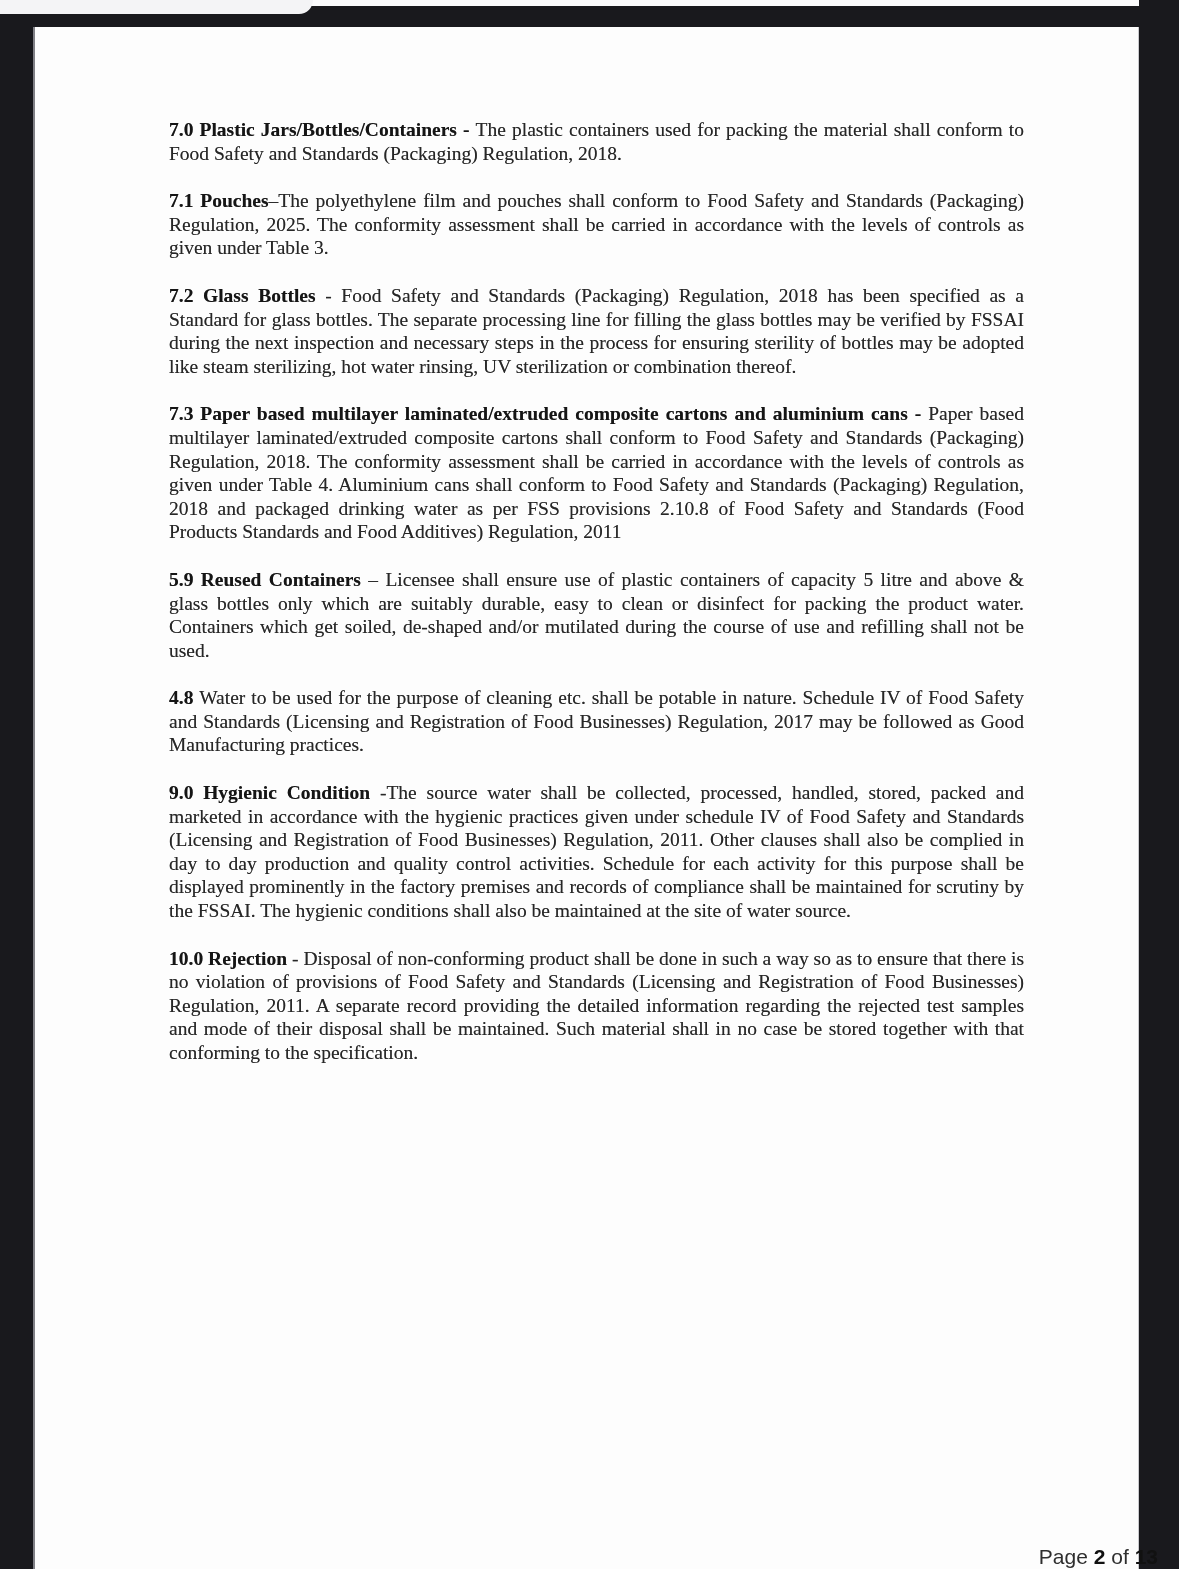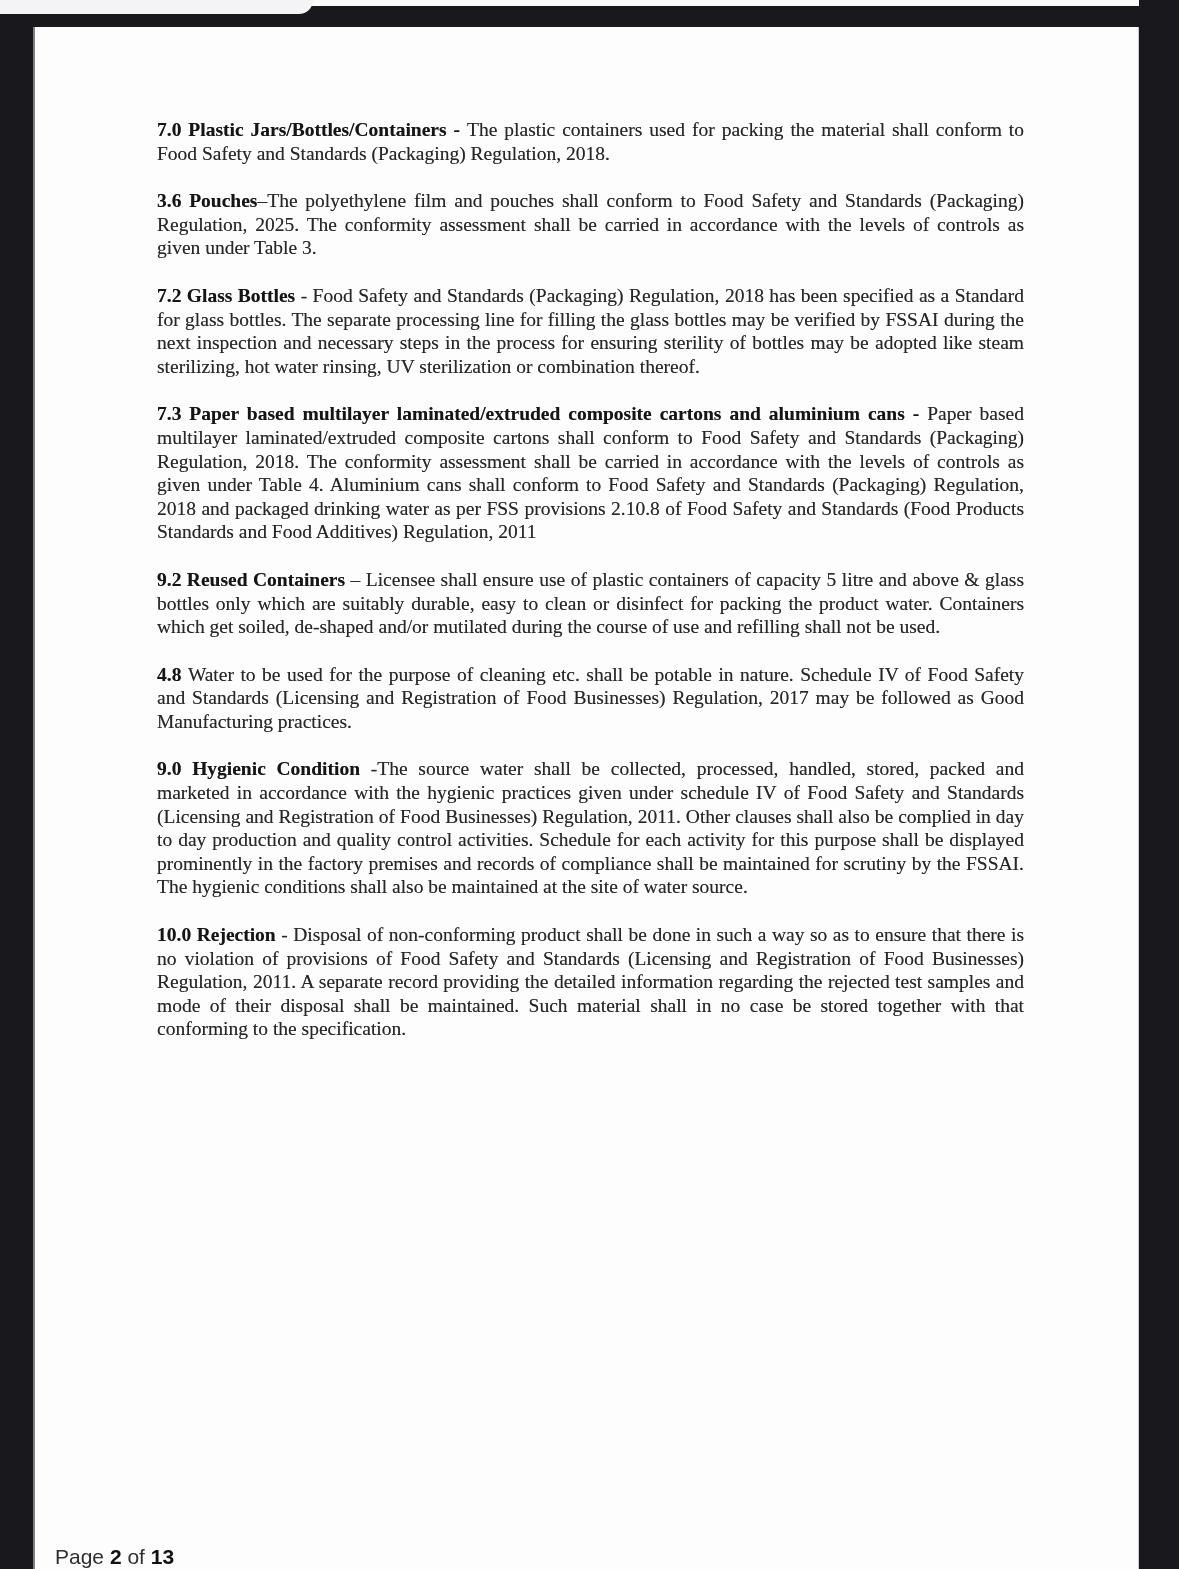--- a/index.html
+++ b/index.html
@@ -36,46 +36,46 @@
   }
   .content {
     padding: 91px 114px 0 118px;
     font-family: "Liberation Serif", "DejaVu Serif", serif;
     font-size: 19.5px;
     line-height: 23.6px;
     color: #272727;
     text-align: justify;
     text-shadow: 0 0 0.5px rgba(45,45,45,0.55);
   }
-  .content p { margin: 0 0 24px 4px; }
+  .content p { margin: 0 0 24px 16px; }
   .content b { font-weight: bold; color: #151515; }
   .footer {
     position: absolute;
     top: 1518px; left: 20px;
     width: 100%;
-    text-align: left;
+    text-align: right;
     font-family: "Liberation Sans", "DejaVu Sans", sans-serif;
     font-size: 21px;
     color: #2e2e2e;
   }
   .footer b { font-weight: bold; color: #111; }
 </style>
 </head>
 <body>
 
 <div class="prev-page-edge"></div>
 <div class="top-card"></div>
 
 <div class="page">
   <div class="content">
     <p><b>7.0 Plastic Jars/Bottles/Containers - </b><span>The plastic containers used for packing the material shall conform to Food Safety and Standards (Packaging) Regulation, 2018.</span></p>
-    <p><b>3.6 Pouches</b><span>–The polyethylene film and pouches shall conform to Food Safety and Standards (Packaging) Regulation, 2025. The conformity assessment shall be carried in accordance with the levels of controls as given under Table 3.</span></p>
+    <p><b>7.1 Pouches</b><span>–The polyethylene film and pouches shall conform to Food Safety and Standards (Packaging) Regulation, 2025. The conformity assessment shall be carried in accordance with the levels of controls as given under Table 3.</span></p>
     <p><b>7.2 Glass Bottles </b><span>- Food Safety and Standards (Packaging) Regulation, 2018 has been specified as a Standard for glass bottles. The separate processing line for filling the glass bottles may be verified by FSSAI during the next inspection and necessary steps in the process for ensuring sterility of bottles may be adopted like steam sterilizing, hot water rinsing, UV sterilization or combination thereof.</span></p>
     <p><b>7.3 Paper based multilayer laminated/extruded composite cartons and aluminium cans - </b><span>Paper based multilayer laminated/extruded composite cartons shall conform to Food Safety and Standards (Packaging) Regulation, 2018. The conformity assessment shall be carried in accordance with the levels of controls as given under Table 4. Aluminium cans shall conform to Food Safety and Standards (Packaging) Regulation, 2018 and packaged drinking water as per FSS provisions 2.10.8 of Food Safety and Standards (Food Products Standards and Food Additives) Regulation, 2011</span></p>
-    <p><b>9.2 Reused Containers </b><span>– Licensee shall ensure use of plastic containers of capacity 5 litre and above &amp; glass bottles only which are suitably durable, easy to clean or disinfect for packing the product water. Containers which get soiled, de-shaped and/or mutilated during the course of use and refilling shall not be used.</span></p>
+    <p><b>5.9 Reused Containers </b><span>– Licensee shall ensure use of plastic containers of capacity 5 litre and above &amp; glass bottles only which are suitably durable, easy to clean or disinfect for packing the product water. Containers which get soiled, de-shaped and/or mutilated during the course of use and refilling shall not be used.</span></p>
     <p><b>4.8 </b><span>Water to be used for the purpose of cleaning etc. shall be potable in nature. Schedule IV of Food Safety and Standards (Licensing and Registration of Food Businesses) Regulation, 2017 may be followed as Good Manufacturing practices.</span></p>
     <p><b>9.0 Hygienic Condition </b><span>-The source water shall be collected, processed, handled, stored, packed and marketed in accordance with the hygienic practices given under schedule IV of Food Safety and Standards (Licensing and Registration of Food Businesses) Regulation, 2011. Other clauses shall also be complied in day to day production and quality control activities. Schedule for each activity for this purpose shall be displayed prominently in the factory premises and records of compliance shall be maintained for scrutiny by the FSSAI. The hygienic conditions shall also be maintained at the site of water source.</span></p>
     <p><b>10.0 Rejection </b><span>- Disposal of non-conforming product shall be done in such a way so as to ensure that there is no violation of provisions of Food Safety and Standards (Licensing and Registration of Food Businesses) Regulation, 2011. A separate record providing the detailed information regarding the rejected test samples and mode of their disposal shall be maintained. Such material shall in no case be stored together with that conforming to the specification.</span></p>
   </div>
 
   <div class="footer">
     <span>Page</span>
     <b>2</b>
     <span>of</span>
     <b>13</b>

